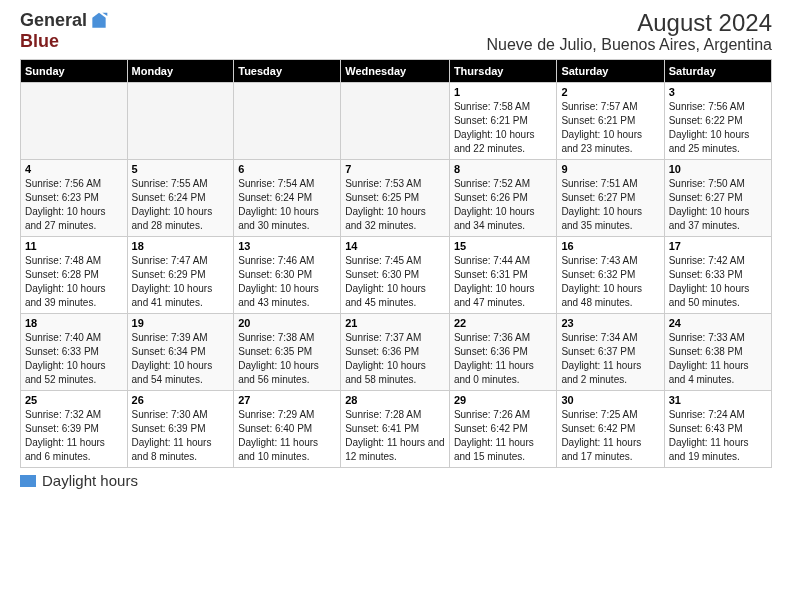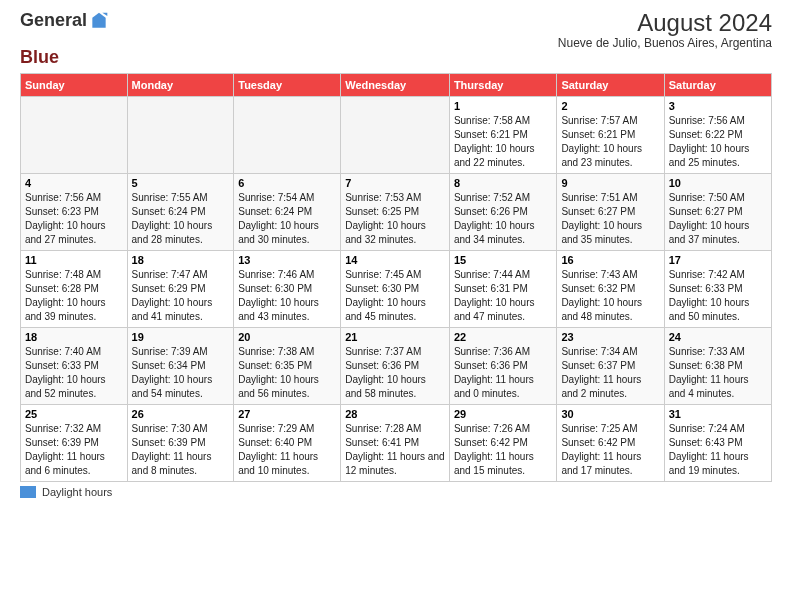--- a/index.html
+++ b/index.html
@@ -8,21 +8,20 @@
     .header-area {
       display: flex;
       align-items: flex-start;
       padding: 10px 20px 5px 20px;
     }
     
     .logo {
       display: flex;
       flex-direction: column;
       margin-right: auto;
-      gap: 16px;
     }
     
     .logo-text {
       display: flex;
       align-items: center;
     }
     
     .logo-general {
       font-size: 18px;
       font-weight: bold;
@@ -46,33 +45,33 @@
     }
     
     .main-title {
       font-size: 24px;
       font-weight: normal;
       color: #333;
       line-height: 1.1;
     }
     
     .sub-title {
-      font-size: 12px;
+      font-size: 16px;
       color: #333;
     }
     
     .calendar {
       margin: 0 20px;
       border-collapse: collapse;
       width: calc(100% - 40px);
       font-size: 10px;
     }
     
     .calendar th {
-      background-color: #ef4444;
+      background-color: #000000;
       color: white;
       padding: 5px 4px;
       text-align: left;
       font-size: 11px;
       font-weight: bold;
       border: 1px solid #ccc;
     }
     
     .calendar td {
       border: 1px solid #ccc;
@@ -101,21 +100,21 @@
     .day-info {
       font-size: 10px;
       line-height: 1.4;
       color: #222;
     }
 
     .legend {
       display: flex;
       align-items: center;
       padding: 4px 20px;
-      font-size: 11px;
+      font-size: 15px;
       color: #333;
     }
     
     .legend-box {
       width: 16px;
       height: 12px;
       background: #4a90d9;
       margin-right: 6px;
       display: inline-block;
     }

